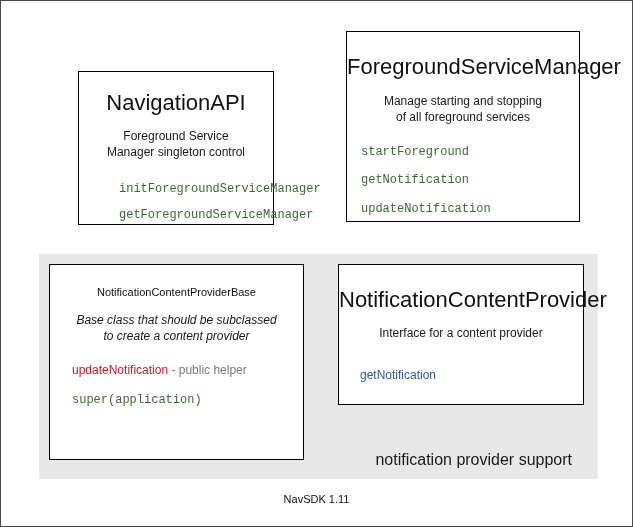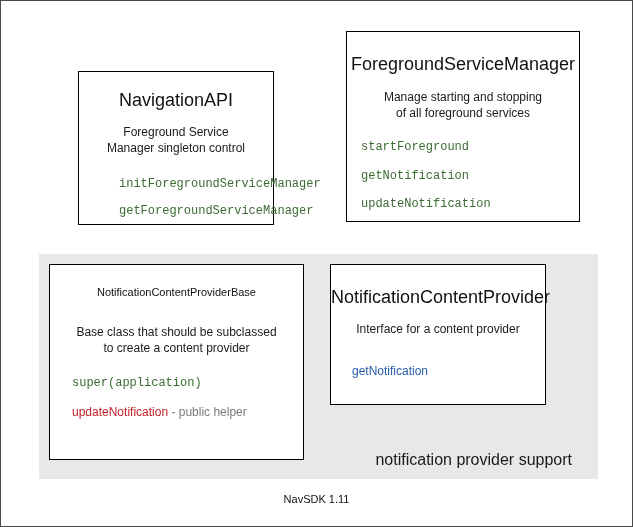--- a/index.html
+++ b/index.html
@@ -38,21 +38,21 @@
   }
   
   .class-box {
     position: absolute;
     background: #ffffff;
     border: 1.6px solid #000000;
     box-sizing: border-box;
     text-align: center;
   }
   .class-title {
-    font-size: 18px;
+    font-size: 22px;
     color: #111111;
     line-height: 1.15;
     white-space: nowrap;
   }
   .class-desc {
     font-size: 12px;
     color: #1a1a1a;
     line-height: 1.35;
   }
   .methods {
@@ -93,29 +93,29 @@
   #box-foreground-service-manager .method-row  { margin-bottom: 12px; }
 
   
   #box-notification-content-provider-base {
     left: 48px;
     top: 263px;
     width: 255px;
     height: 196px;
   }
   #box-notification-content-provider-base .class-title { margin-top: 21px; font-size: 11px; }
-  #box-notification-content-provider-base .class-desc  { margin-top: 25px; }
+  #box-notification-content-provider-base .class-desc  { margin-top: 13px; font-style: italic; }
   #box-notification-content-provider-base .methods     { margin-top: 19px; padding-left: 22px; }
   #box-notification-content-provider-base .method-row  { margin-bottom: 13px; }
 
   
   #box-notification-content-provider {
-    left: 329px;
+    left: 337px;
     top: 263px;
-    width: 216px;
+    width: 246px;
     height: 141px;
   }
   #box-notification-content-provider .class-title { margin-top: 22px; }
   #box-notification-content-provider .class-desc  { margin-top: 13px; }
   #box-notification-content-provider .methods     { margin-top: 27px; padding-left: 21px; }
   #box-notification-content-provider .method-row  { margin-bottom: 10px; }
 
   
   #footer-version {
     position: absolute;
@@ -172,24 +172,24 @@
   </div>
 
   <div class="class-box" id="box-notification-content-provider-base">
     <div class="class-title">NotificationContentProviderBase</div>
     <div class="class-desc">
       <div>Base class that should be subclassed</div>
       <div>to create a content provider</div>
     </div>
     <div class="methods">
       <div class="method-row">
+        <span class="m-red">updateNotification</span><span class="m-note"> - public helper</span>
+      </div>
+      <div class="method-row">
         <span class="m-green">super(application)</span><span class="m-note"></span>
-      </div>
-      <div class="method-row">
-        <span class="m-red">updateNotification</span><span class="m-note"> - public helper</span>
       </div>
     </div>
   </div>
 
   <div class="class-box" id="box-notification-content-provider">
     <div class="class-title">NotificationContentProvider</div>
     <div class="class-desc">
       <div>Interface for a content provider</div>
     </div>
     <div class="methods">

